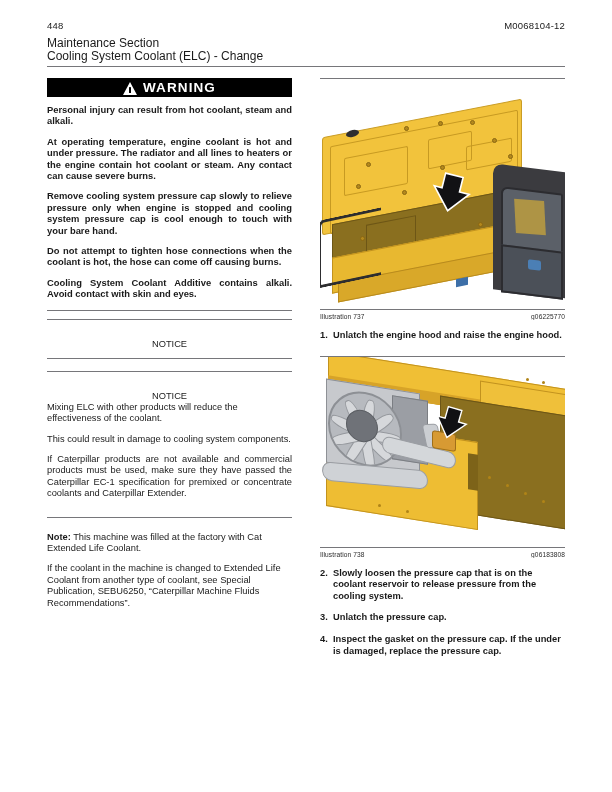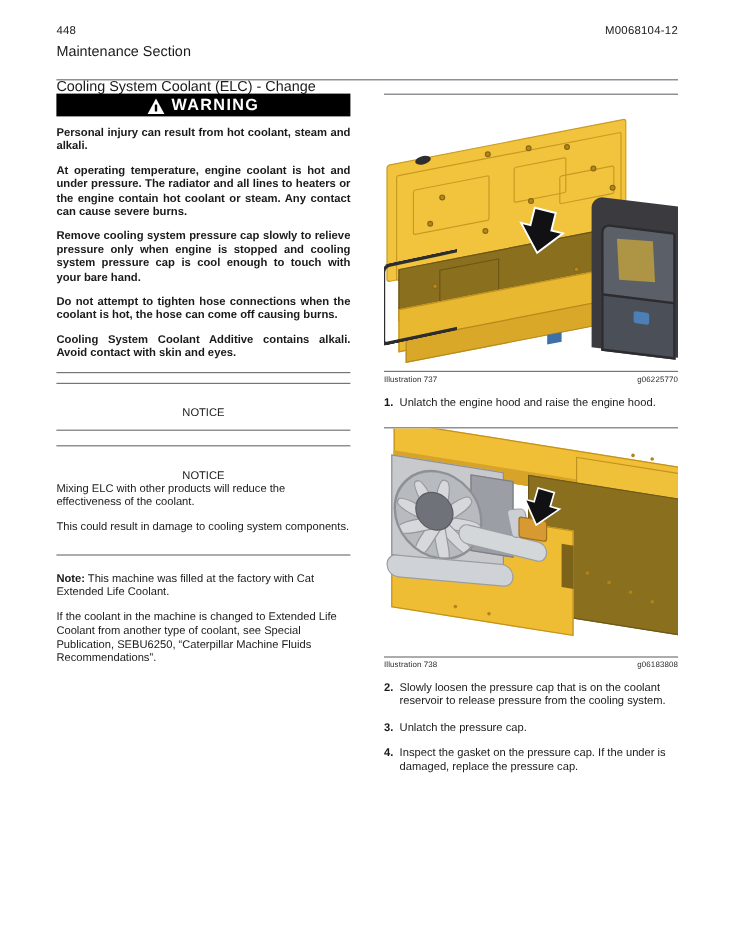--- a/index.html
+++ b/index.html
@@ -172,21 +172,21 @@
     display: flex;
     font-size: 9.3px;
     line-height: 11.6px;
     margin-top: 10px;
   }
   .step-num {
     font-weight: bold;
     width: 13px;
     flex: 0 0 13px;
   }
-  .step-txt { flex: 1 1 auto; }
+  .step-txt { flex: 1 1 auto; font-weight: bold; }
 
   
   .art737 {
     width: 245px;
     height: 208px;
     position: relative;
     background: #ffffff;
     margin-top: 11px;
   }
   .a7-hood {
@@ -489,21 +489,21 @@
 <body>
 
 <div class="page">
 
   <div class="header">
     <div class="hdr-row">
       <div class="page-num">448</div>
       <div class="doc-id">M0068104-12</div>
     </div>
     <div class="hdr-sub">Maintenance Section</div>
-    <div class="hdr-sub" style="margin-top:16px">Cooling System Coolant (ELC) - Change</div>
+    <div class="hdr-sub" style="margin-top:0">Cooling System Coolant (ELC) - Change</div>
   </div>
   <div class="hdr-rule"></div>
 
   <div class="col-left">
 
     <div>
       <div class="warn-band">
         <span class="tri"></span>
         <span class="wtext">WARNING</span>
       </div>
@@ -525,20 +525,21 @@
 
     <div class="sp-8"></div>
     <div class="rule"></div>
     <div class="sp-12"></div>
     <div class="rule"></div>
 
     <div class="notice-block">
       <p class="notice-title">NOTICE</p>
       <p class="body-p nojust">Mixing ELC with other products will reduce the effectiveness of the coolant.</p>
       <p class="body-p">This could result in damage to cooling system components.</p>
+      <p class="body-p">If Caterpillar products are not available and commercial products must be used, make sure they have passed the Caterpillar EC-1 specification for premixed or concentrate coolants and Caterpillar Extender.</p>
     </div>
 
     <div class="sp-8"></div>
     <div class="rule"></div>
     <div class="sp-14"></div>
 
     <p class="body-p nojust"><span class="note-lead">Note:</span><span> This machine was filled at the factory with Cat Extended Life Coolant.</span></p>
 
     <p class="body-p nojust">If the coolant in the machine is changed to Extended Life Coolant from another type of coolant, see Special Publication, SEBU6250, “Caterpillar Machine Fluids Recommendations”.</p>
   </div>

